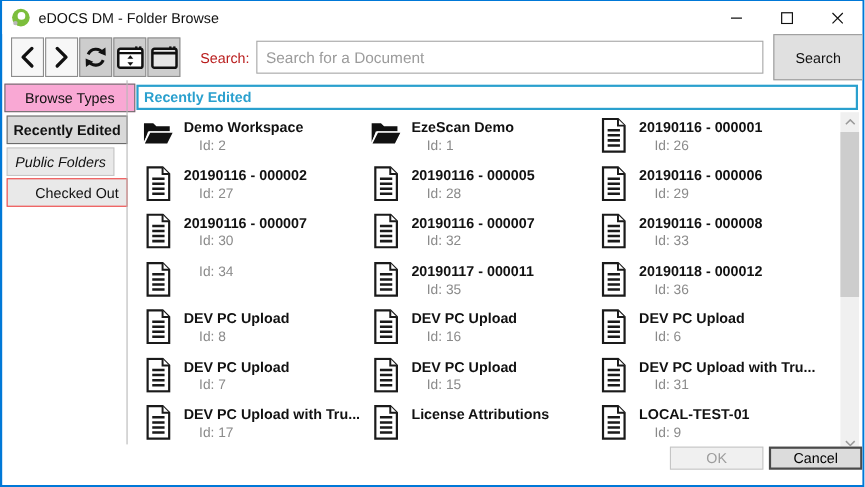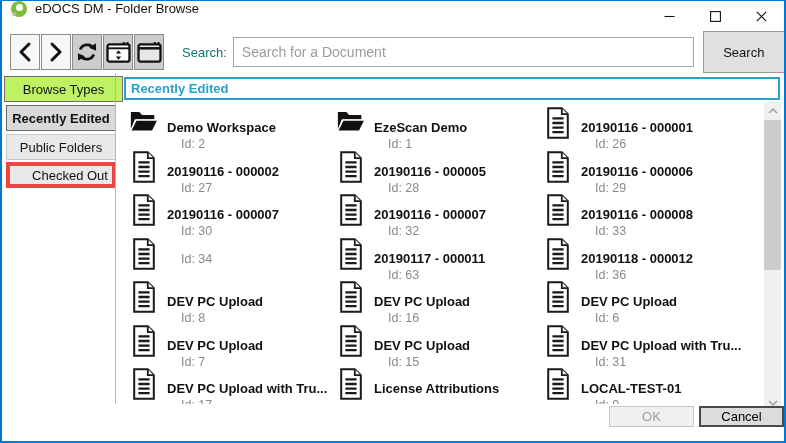--- a/index.html
+++ b/index.html
@@ -2,54 +2,54 @@
 <html style="--accent: #2AA0CE; --window-border: #0078D7; --logo-green: #7CBE3C; --id-text: #8A8A8A;"><head>
 <meta charset="utf-8">
 <style>
   html,body{margin:0;padding:0;background:#fff;}
   *{box-sizing:border-box;font-family:"Liberation Sans","DejaVu Sans",sans-serif;}
   .window{
     position:relative;width:786px;height:443px;background:#fff;
     border:2px solid var(--window-border,#0078d7);border-top-width:1px;overflow:hidden;
   }
   
-  .titlebar{position:absolute;top:0;left:0;right:0;height:30px;display:flex;align-items:flex-start;background:#fff;}
+  .titlebar{position:absolute;top:0;left:0;right:0;height:30px;display:flex;align-items:center;background:#fff;}
   .logo{width:16px;height:16px;border-radius:50%;background:var(--logo-green,#7cbe3c);margin-left:9px;position:relative;flex:none;}
   .logo::after{content:"";position:absolute;left:5px;top:3px;width:7px;height:7px;border-radius:50%;background:#fff;}
   .logo::before{content:"";position:absolute;left:1px;top:11px;width:4px;height:4px;border-radius:50%;background:#b9b9b9;}
   .title-text{margin-left:8px;font-size:13px;color:#111;}
   .caption-buttons{margin-left:auto;display:flex;height:30px;}
   .cap-btn{width:46px;height:30px;display:flex;align-items:center;justify-content:center;cursor:default;}
   
   .toolbar{position:absolute;top:32px;left:8px;right:4px;height:38px;display:flex;align-items:center;}
   .tb-btn{width:30px;height:36px;border:1px solid #8c8c8c;display:flex;align-items:center;justify-content:center;margin-right:1px;flex:none;}
   .tb-light{background:#f7f7f7;}
   .tb-gray{background:#cdcdcd;}
-  .search-label{margin-left:17px;font-size:13px;color:#0f766e;flex:none;}
+  .search-label{margin-left:17px;font-size:13px;color:#b91c1c;flex:none;}
   .search-input{margin-left:6px;width:461px;height:30px;border:1px solid #a6a6a6;padding:0 8px;font-size:14px;color:#333;flex:none;outline:none;}
   .search-input::placeholder{color:#9b9b9b;}
   .search-btn{margin-left:9px;width:82px;height:42px;background:#e0e0e0;border:1px solid #9a9a9a;font-size:13px;color:#111;flex:none;}
   
   .tab{position:absolute;height:26px;display:flex;align-items:center;justify-content:center;font-size:13px;color:#111;cursor:default;}
-  .tab-0{top:75px;left:2px;width:119px;background:#bef264;border:1px solid #6e6e6e;}
+  .tab-0{top:75px;left:2px;width:119px;background:#f9a8d4;border:1px solid #6e6e6e;}
   .tab-1{top:104px;left:4px;width:110px;background:#d9d9d9;border:1px solid #6b6b6b;font-weight:bold;}
-  .tab-2{top:133px;left:4px;width:110px;background:#e9e9e9;border:1px solid #c6c6c6;}
-  .tab-3{top:161px;left:4px;width:110px;background:#e9e9e9;border:4px solid #ef4444;padding-left:18px;}
+  .tab-2{top:133px;left:4px;width:98px;background:#e9e9e9;border:1px solid #c6c6c6;font-style:italic;}
+  .tab-3{top:161px;left:4px;width:110px;background:#e9e9e9;border:1px solid #ef4444;padding-left:18px;}
   .side-sep{position:absolute;left:113px;top:72px;width:1px;height:331px;background:#b8b8b8;}
   
   .content-header{
     position:absolute;left:122px;top:76px;width:656px;height:23px;
     border:2px solid var(--accent,#2aa0ce);color:var(--accent,#2aa0ce);
     font-size:13px;font-weight:bold;line-height:19px;padding-left:5px;background:#fff;
   }
   .list{position:absolute;left:122px;top:101px;width:639px;height:302px;overflow:hidden;
     display:grid;grid-template-columns:207px 207px 207px;grid-auto-rows:43.5px;padding:5px 0 0 2px;}
   .cell{display:flex;align-items:flex-start;cursor:default;}
   .icon-box{width:30px;flex:none;margin-left:3px;display:flex;justify-content:center;}
-  .texts{margin-left:8px;margin-top:13px;min-width:0;}
+  .texts{margin-left:8px;margin-top:1px;min-width:0;}
   .nm{display:block;font-size:13px;font-weight:bold;color:#111;line-height:16px;white-space:nowrap;}
   .idl{display:block;font-size:12.5px;color:var(--id-text,#8a8a8a);line-height:16px;padding-left:14px;white-space:nowrap;}
   
   .scrollbar{position:absolute;left:762px;top:101px;width:17px;height:309px;background:#f0f0f0;}
   .sb-arrow{position:absolute;left:0;width:17px;height:17px;display:flex;align-items:center;justify-content:center;}
   .sb-up{top:0;} .sb-down{bottom:0;}
   .sb-thumb{position:absolute;left:0;top:18px;width:17px;height:150px;background:#cdcdcd;}
   
   .footer-btn{position:absolute;top:405px;width:85px;height:21px;font-size:13px;display:flex;align-items:center;justify-content:center;}
   .ok-btn{left:607px;background:#f0f0f0;border:1px solid #c5c5c5;color:#9d9d9d;}
@@ -285,21 +285,21 @@
     <span class="icon-box">
 
       <svg class="ic-doc" width="24" height="32" viewBox="0 0 24 32">
         <path d="M2.2 1.2 h13.6 l6 6 v23.6 H2.2 z" fill="#fff" stroke="#1a1a1a" stroke-width="2"></path>
         <path d="M15.8 1.2 v6 h6" fill="#fff" stroke="#1a1a1a" stroke-width="1.8"></path>
         <path d="M6.4 11.4 h11.2 M6.4 16 h11.2 M6.4 20.6 h11.2 M6.4 25.2 h11.2" stroke="#1a1a1a" stroke-width="2.3"></path>
       </svg>
     </span>
     <span class="texts">
       <span class="nm">20190117 - 000011</span>
-      <span class="idl">Id: 63</span>
+      <span class="idl">Id: 35</span>
     </span>
   </div>
       <div class="cell">
     <span class="icon-box">
 
       <svg class="ic-doc" width="24" height="32" viewBox="0 0 24 32">
         <path d="M2.2 1.2 h13.6 l6 6 v23.6 H2.2 z" fill="#fff" stroke="#1a1a1a" stroke-width="2"></path>
         <path d="M15.8 1.2 v6 h6" fill="#fff" stroke="#1a1a1a" stroke-width="1.8"></path>
         <path d="M6.4 11.4 h11.2 M6.4 16 h11.2 M6.4 20.6 h11.2 M6.4 25.2 h11.2" stroke="#1a1a1a" stroke-width="2.3"></path>
       </svg>

